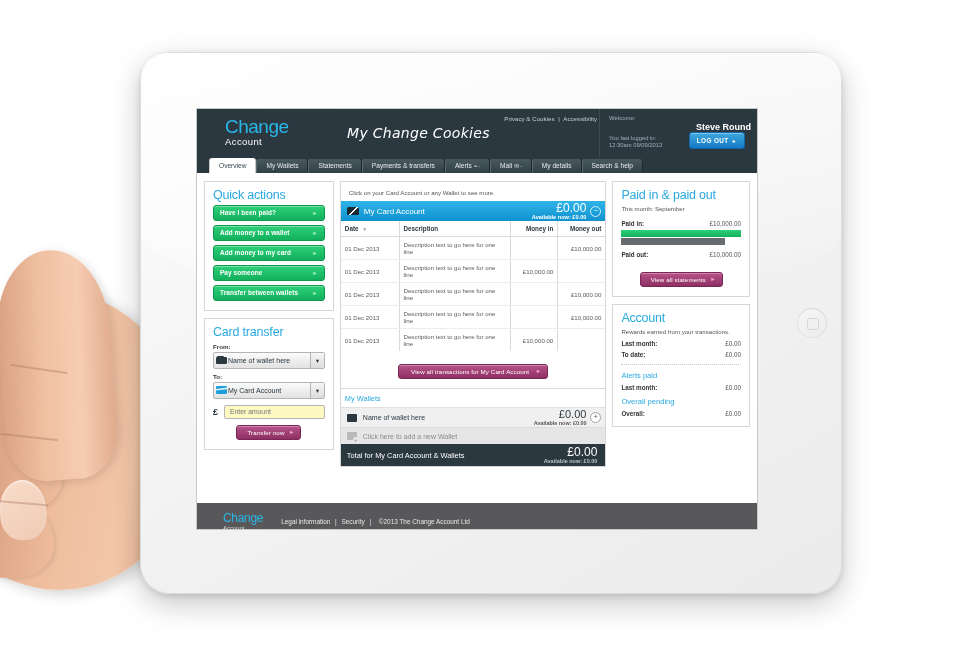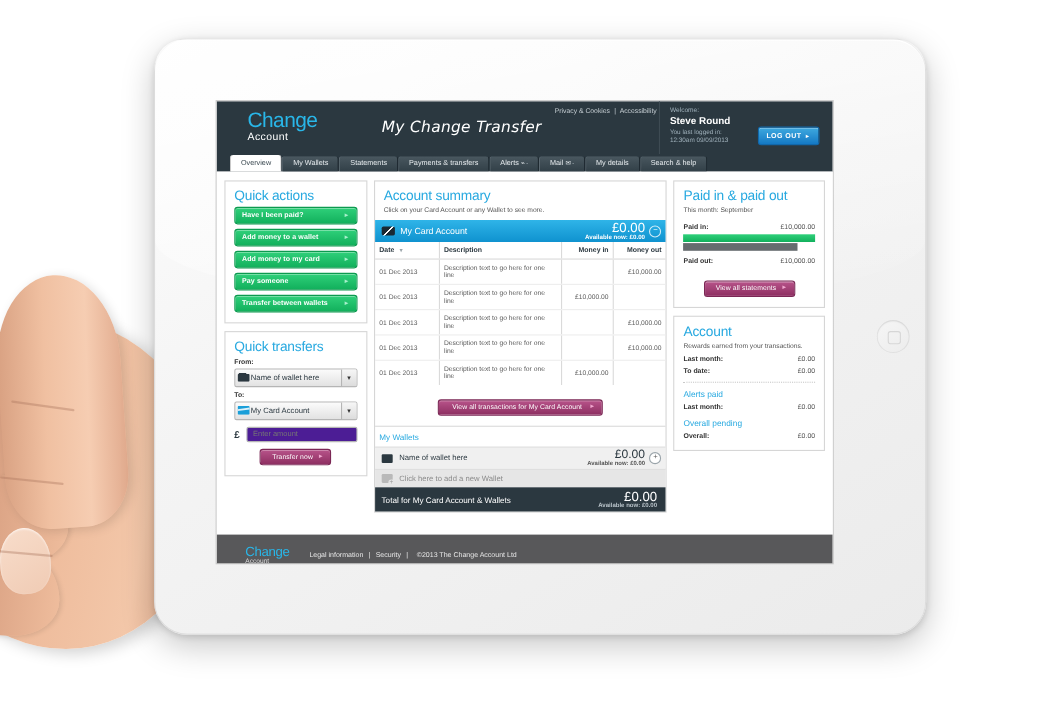--- a/index.html
+++ b/index.html
@@ -5,21 +5,21 @@
   html,body{margin:0;padding:0;}
   body{
     width:960px;height:650px;overflow:hidden;
     background:#ffffff;
     font-family:"Liberation Sans", sans-serif;
     position:relative;
   }
 
   
   #tablet{
-    position:absolute;left:140px;top:35px;width:700px;height:540px;
+    position:absolute;left:140px;top:52px;width:700px;height:540px;
     background:linear-gradient(150deg,#fdfdfd 0%,#f4f4f4 40%,#ebebeb 100%);
     border-radius:30px;
     box-shadow:0 10px 30px rgba(0,0,0,.22), 0 2px 6px rgba(0,0,0,.12),
                inset 0 1px 0 rgba(255,255,255,.9);
     border:1px solid #dcdcdc;
   }
   #tablet-gloss{
     position:absolute;left:0;top:0;width:100%;height:45%;
     border-radius:30px 30px 60% 60%/30px 30px 30% 30%;
     background:linear-gradient(170deg,rgba(255,255,255,.85),rgba(255,255,255,0));
@@ -54,21 +54,21 @@
     font-family:"DejaVu Sans", sans-serif;font-style:italic;letter-spacing:.3px;
   }
   #header-links{position:absolute;right:160px;top:6px;font-size:6.2px;color:#c6ced3;}
   #header-links span{margin:0 2px;}
   #header-links a{color:#c6ced3;text-decoration:none;}
   #user-box{
     position:absolute;right:6px;top:0;height:48px;width:152px;
     border-left:1px solid #3e4b53;padding-left:9px;box-sizing:border-box;
   }
   #welcome-label{color:#9fb0ba;font-size:6px;margin-top:6px;}
-  #user-name{color:#fff;font-size:9px;font-weight:bold;margin-top:1px;}
+  #user-name{color:#fff;font-size:9px;font-weight:bold;margin-top:1px;text-align:right;}
   #last-login-label{color:#9fb0ba;font-size:5.8px;margin-top:3px;}
   #last-login-time{color:#9fb0ba;font-size:5.8px;margin-top:1px;}
   #logout-button{
     position:absolute;right:6px;bottom:8px;
     background:linear-gradient(#3fa9e0,#1479c4);
     color:#fff;font-size:6.4px;font-weight:bold;letter-spacing:.4px;
     padding:4px 7px;border-radius:3px;border:1px solid #1168ab;
     box-shadow:inset 0 1px 0 rgba(255,255,255,.35);
   }
   #logout-button .arr{font-size:5px;margin-left:3px;}
@@ -124,21 +124,21 @@
   .select .ico{width:14px;text-align:center;}
   .select .txt{font-size:7px;color:#2b3840;flex:1;}
   .select .caret{
     width:13px;height:100%;border-left:1px solid #b5b5b5;
     background:linear-gradient(#f6f6f6,#dcdcdc);
     display:flex;align-items:center;justify-content:center;font-size:5.5px;color:#333;
   }
   .amount-row{display:flex;align-items:center;margin-top:6px;}
   .amount-row .cur{font-size:9px;font-weight:bold;color:#2b3840;width:11px;}
   .amount-input{
-    flex:1;height:14px;border:1px solid #b5b5b5;background:#4c1d95;border-radius:2px;
+    flex:1;height:14px;border:1px solid #b5b5b5;background:#fef9c3;border-radius:2px;
     font-size:6.8px;color:#888;padding-left:5px;line-height:14px;box-sizing:border-box;
   }
   .mbtn{
     display:inline-block;position:relative;height:13px;line-height:13px;
     background:linear-gradient(#b8548a,#8e2f62);
     border:1px solid #7b2755;border-radius:3px;color:#fff;font-size:6.2px;
     padding:0 16px 0 10px;margin-top:6px;
     box-shadow:inset 0 1px 0 rgba(255,255,255,.3);letter-spacing:.1px;
   }
   .mbtn .arr{position:absolute;right:6px;top:0;color:#f2a8d0;font-size:5.5px;}
@@ -286,21 +286,21 @@
       <i></i>
     </div>
 
   <div id="screen">
 
     <div id="app-header">
       <div class="logo">
         <div class="w1">Change</div>
         <div class="w2">Account</div>
       </div>
-      <div id="page-title">My Change Transfer</div>
+      <div id="page-title">My Change Cookies</div>
 
       <div id="header-links">
         <a href="#">Privacy &amp; Cookies</a>
         <span>|</span>
         <a href="#">Accessibility</a>
       </div>
 
       <div id="user-box">
         <div id="welcome-label">Welcome:</div>
         <div id="user-name">Steve Round</div>
@@ -344,21 +344,21 @@
           </div>
           <div class="gbtn">
             <span>Pay someone</span><span class="arr">►</span>
           </div>
           <div class="gbtn">
             <span>Transfer between wallets</span><span class="arr">►</span>
           </div>
         </div>
 
         <div class="panel">
-          <div class="panel-title">Quick transfers</div>
+          <div class="panel-title">Card transfer</div>
 
           <div class="field-label">From:</div>
           <div class="select">
             <span class="ico">
               <svg width="11" height="8" viewBox="0 0 11 8">
                   <rect x="0" y="1" width="11" height="7" rx="1" fill="#2b3840"></rect>
                   <rect x="1" y="0" width="7" height="2" rx="1" fill="#2b3840"></rect>
                 </svg>
             </span>
             <span class="txt">Name of wallet here</span>
@@ -387,21 +387,20 @@
               <span>Transfer now</span><span class="arr">►</span>
             </span>
           </div>
         </div>
 
       </div>
 
       <div class="col-mid">
         <div class="panel" style="padding:7px 0 0 0;">
           <div style="padding:0 8px;">
-            <div class="panel-title">Account summary</div>
             <div class="panel-sub">Click on your Card Account or any Wallet to see more.</div>
           </div>
 
           <div class="acct-bar">
             <span class="card-ico"></span>
             <span class="acct-name">My Card Account</span>
             <span class="acct-amt">
               <span class="big" style="display:block">£0.00</span>
               <span class="small" style="display:block">Available now: £0.00</span>
             </span>

